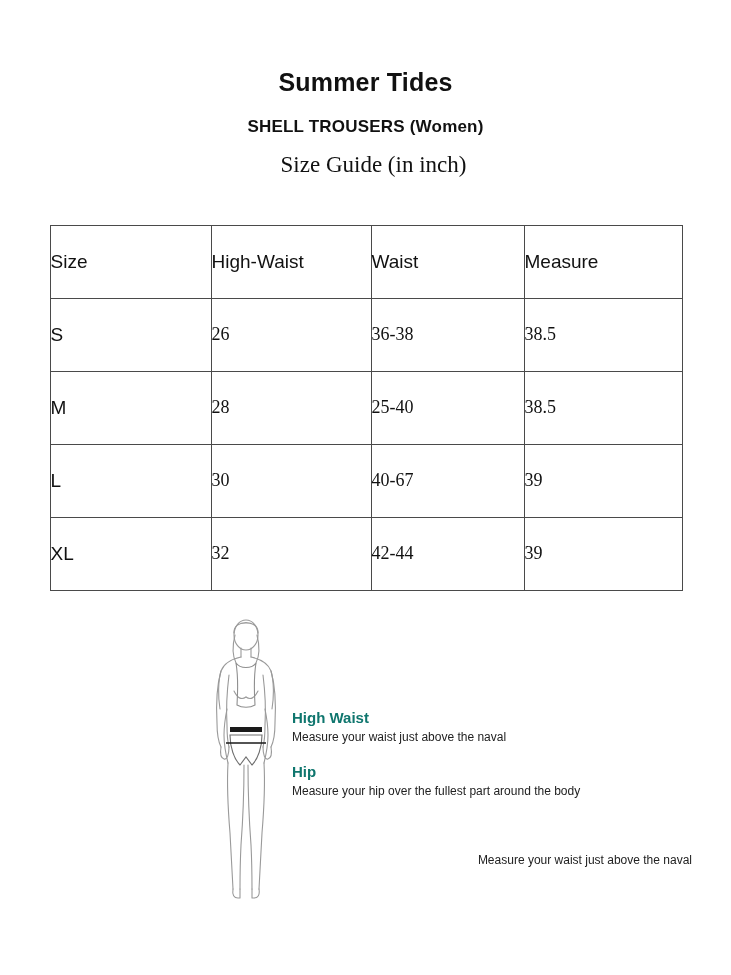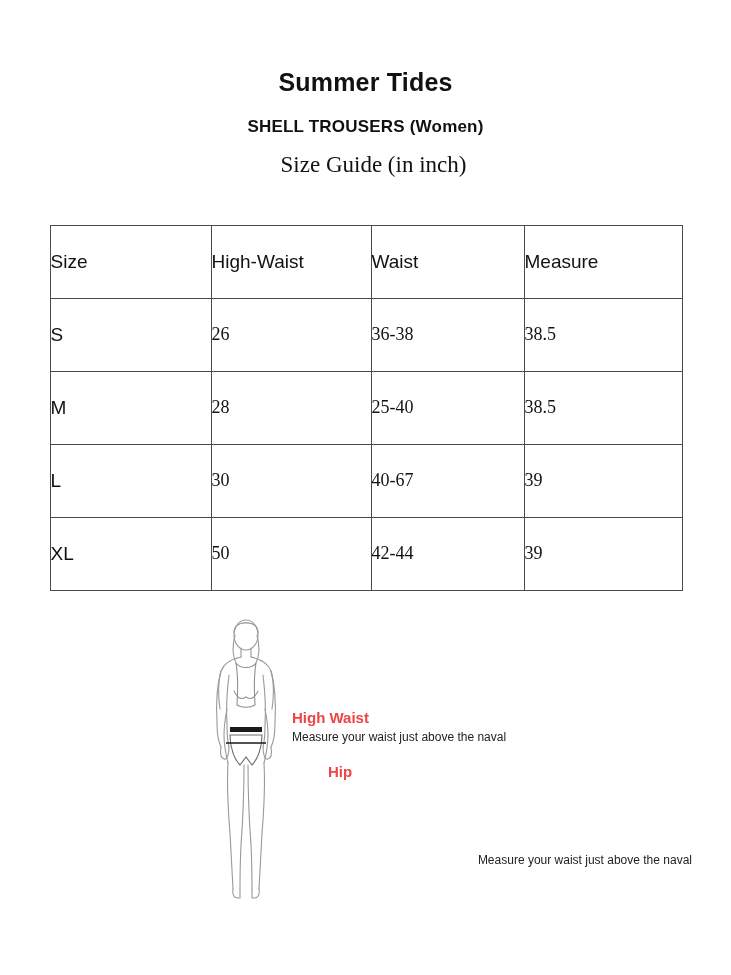--- a/index.html
+++ b/index.html
@@ -107,31 +107,31 @@
   .notes {
     position: absolute;
     left: 292px;
     top: 96px;
     width: 400px;
   }
   .note-title {
     font-family: "Liberation Sans", sans-serif;
     font-size: 15px;
     font-weight: bold;
-    color: #ef4444;
+    color: #0f766e;
     margin: 0 0 3px 0;
   }
   .note-body {
     font-family: "Liberation Sans", sans-serif;
     font-size: 12px;
     line-height: 1.35;
     color: #222;
     margin: 0;
   }
-  .note-block + .note-block { margin-top: 18px; margin-left: 36px; }
+  .note-block + .note-block { margin-top: 18px; }
 
   .footnote {
     position: absolute;
     left: 292px;
     top: 240px;
     width: 400px;
     text-align: right;
     font-family: "Liberation Sans", sans-serif;
     font-size: 12px;
     color: #222;
@@ -178,21 +178,21 @@
           <td>38.5</td>
         </tr>
         <tr>
           <td class="size-label">L</td>
           <td>30</td>
           <td>40-67</td>
           <td>39</td>
         </tr>
         <tr>
           <td class="size-label">XL</td>
-          <td>50</td>
+          <td>32</td>
           <td>42-44</td>
           <td>39</td>
         </tr>
       </tbody>
     </table>
   </div>
 
   <div class="lower">
 
     <div class="figure">
@@ -247,20 +247,21 @@
       </svg>
     </div>
 
     <div class="notes">
       <div class="note-block">
         <p class="note-title">High Waist</p>
         <p class="note-body">Measure your waist just above the naval</p>
       </div>
       <div class="note-block">
         <p class="note-title">Hip</p>
+        <p class="note-body">Measure your hip over the fullest part around the body</p>
       </div>
     </div>
 
     <div class="footnote">Measure your waist just above the naval</div>
 
   </div>
 
 </div>
 
 </body></html>

